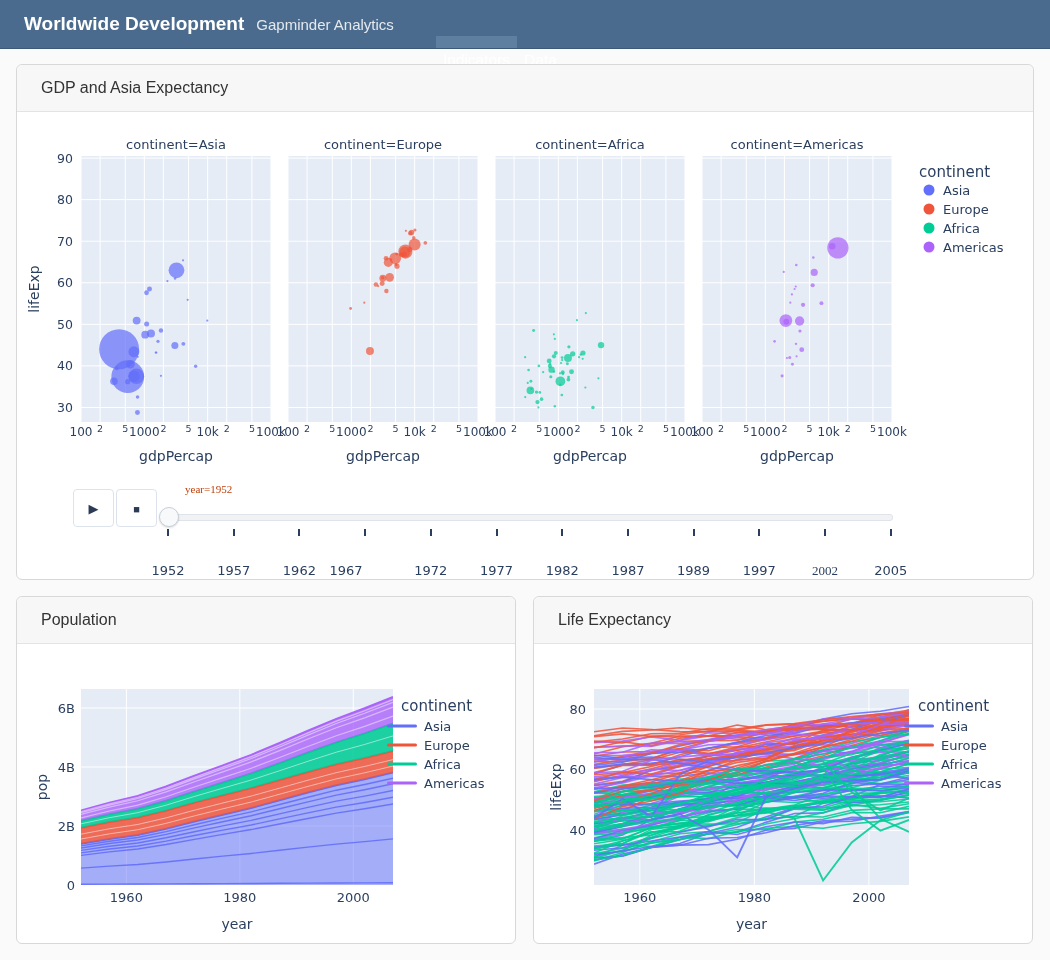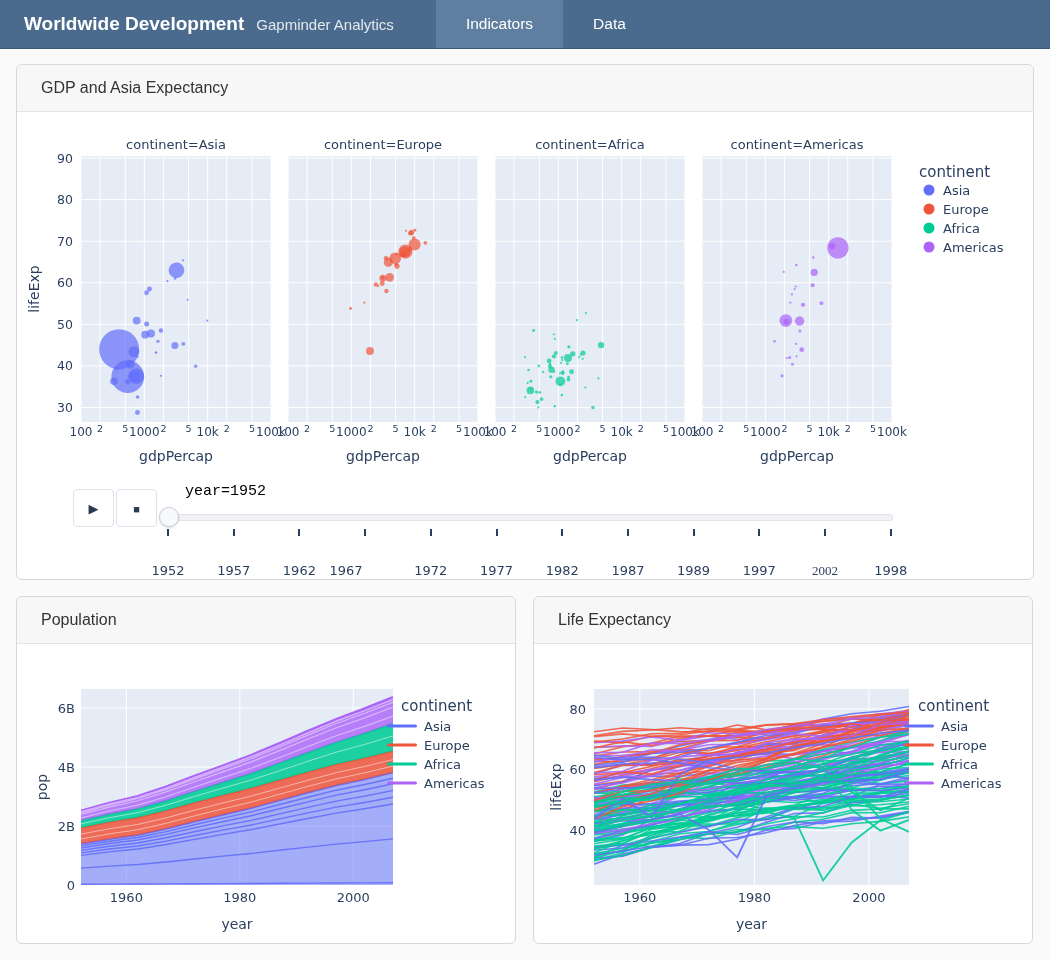--- a/index.html
+++ b/index.html
@@ -1,32 +1,32 @@
 <!DOCTYPE html>
 <html><head>
 <meta charset="utf-8">
 <style>
   html,body{margin:0;padding:0;}
   body{width:1050px;height:960px;position:relative;background:#fafafa;font-family:"Liberation Sans",sans-serif;overflow:hidden;}
   .navbar{position:absolute;left:0;top:0;width:1050px;height:48px;display:flex;align-items:center;border-bottom:1px solid #3c5a78;}
   .nav-title{color:#fff;font-size:19px;font-weight:bold;margin-left:24px;white-space:nowrap;}
   .nav-subtitle{color:rgba(255,255,255,.85);font-size:15px;margin-left:12px;white-space:nowrap;}
   .nav-tabs{display:flex;height:48px;margin-left:42px;}
-  .tab{color:#fff;font-size:15.5px;line-height:48px;padding:0 30px;cursor:pointer;}
+  .tab{color:#fff;font-size:15.5px;line-height:48px;padding:0 7px;cursor:pointer;margin-top:36px;}
   .card{position:absolute;background:#fff;border:1px solid #d8d8d8;border-radius:6px;box-sizing:border-box;}
   .card-header{height:46px;line-height:46px;padding-left:24px;background:#f7f7f7;border-bottom:1px solid #e3e3e3;border-radius:6px 6px 0 0;font-size:16px;color:#333;}
   .card-gdp{left:16px;top:64px;width:1018px;height:516px;}
   .card-pop{left:16px;top:596px;width:500px;height:348px;}
   .card-life{left:533px;top:596px;width:500px;height:348px;}
   .card svg{position:absolute;left:0;top:46px;display:block;}
   svg text{font-family:"DejaVu Sans",sans-serif;}
   .anim-btn{position:absolute;width:41px;height:38px;background:#fff;border:1px solid #dde3ec;border-radius:4px;color:#2b3a55;padding:0;cursor:pointer;}
   .anim-btn span{font-size:13px;}
   #stop-btn span{font-size:11px;}
-  .year-label{position:absolute;left:168px;top:418px;font-size:15px;color:#000000;font-family:Liberation Mono, monospace;}
+  .year-label{position:absolute;left:168px;top:418px;font-size:11px;color:#c2410c;font-family:Liberation Serif, serif;}
   .slider-track{position:absolute;left:150px;top:449px;width:724px;height:5px;background:#f2f2f5;border:1px solid #dfe3ea;border-radius:3px;}
   .slider-handle{position:absolute;left:142px;top:442px;width:18px;height:18px;border-radius:50%;background:#f8f9fb;border:1px solid #c9cfd8;box-shadow:0 1px 2px rgba(0,0,0,.15);cursor:pointer;}
   .slider-mark{position:absolute;width:2px;height:7px;background:#2a3f5f;top:464px;}
   .slider-yr{position:absolute;top:474px;transform:translateX(-50%);font-size:13px;color:#2a3f5f;font-family:"DejaVu Sans",sans-serif;margin-top:24px;}
 </style>
 </head>
 <body>
 
 <div class="navbar" id="navbar" style="background: rgb(74, 107, 141);">
   <div class="nav-title">Worldwide Development</div>
@@ -378,21 +378,21 @@
       <div class="slider-yr" style="left: 545.2px;">1982</div>
       <div class="slider-mark" style="left: 609.9px;"></div>
       <div class="slider-yr" style="left: 611px;">1987</div>
       <div class="slider-mark" style="left: 675.6px;"></div>
       <div class="slider-yr" style="left: 676.6px;">1989</div>
       <div class="slider-mark" style="left: 741.3px;"></div>
       <div class="slider-yr" style="left: 742.3px;">1997</div>
       <div class="slider-mark" style="left: 807px;"></div>
       <div class="slider-yr" style="left: 808px; font-family: Liberation Serif, serif;">2002</div>
       <div class="slider-mark" style="left: 872.7px;"></div>
-      <div class="slider-yr" style="left: 873.7px;">1998</div>
+      <div class="slider-yr" style="left: 873.7px;">2005</div>
     </div>
 </div>
 
 <div class="card card-pop">
   <div class="card-header">Population</div>
   <svg id="pop-svg" width="498" height="302">
       <rect x="64" y="46" width="312" height="196" fill="#e5ecf6"></rect>
       <g stroke="#ffffff" stroke-width="1">
         <line x1="109.38181818181818" x2="109.38181818181818" y1="46" y2="242"></line>
         <line x1="222.83636363636364" x2="222.83636363636364" y1="46" y2="242"></line>

